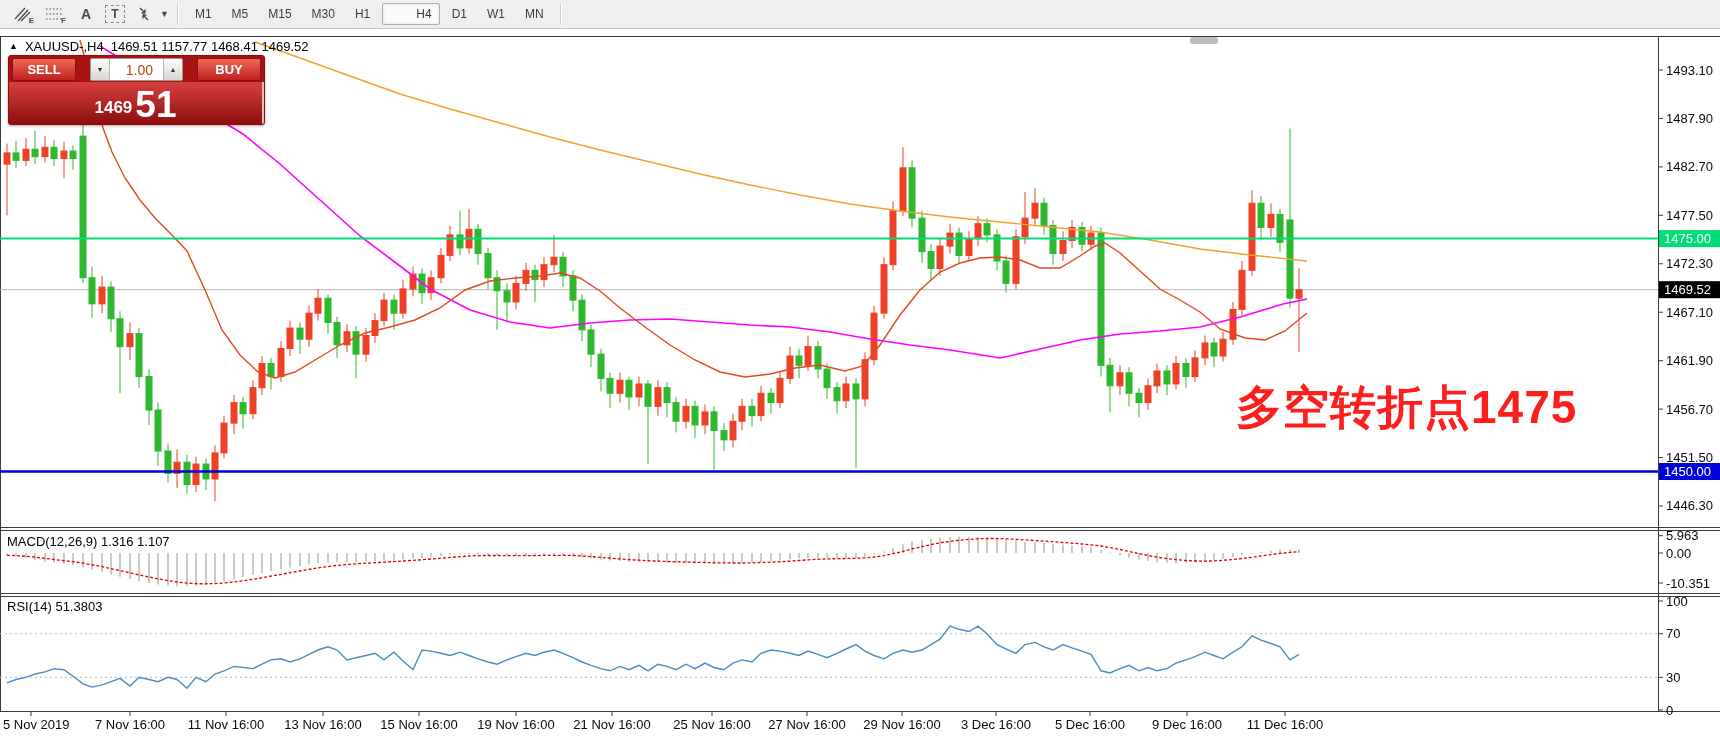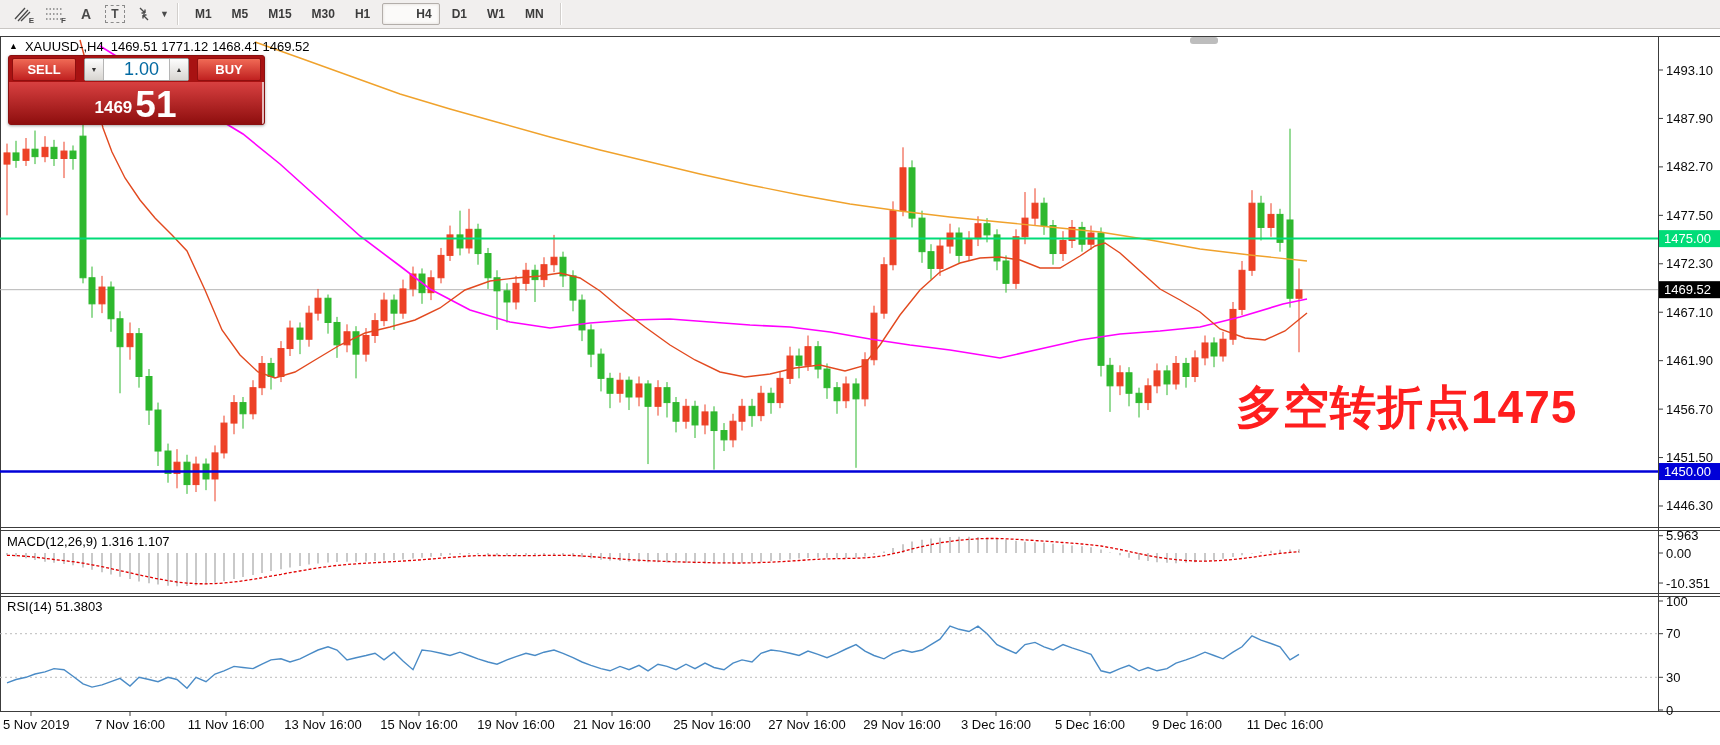--- a/index.html
+++ b/index.html
@@ -11,49 +11,49 @@
   .toolbar{position:absolute;top:0;left:0;width:1720px;height:29px;background:#f1efee;
            border-bottom:1px solid #c9c6c3;display:flex;align-items:center;z-index:40;
            padding-left:6px;box-sizing:border-box;}
   .ticon{width:26px;height:22px;display:flex;align-items:center;justify-content:center;
          margin:0 3px;color:#4a4a4a;position:relative;}
   .ticon svg{display:block;}
   .ticon .sub{position:absolute;right:1px;bottom:0;font-size:8px;font-weight:bold;color:#4a4a4a;}
   .caret{font-size:9px;color:#4a4a4a;margin:0 2px 0 0;}
   .tsep{width:1px;height:22px;background:#d2cfcc;border-right:1px solid #ffffff;margin:0 6px;}
   .tbtn{height:20px;padding:0 7px;display:flex;align-items:center;justify-content:center;
-        color:#3c3c3c;font-size:12px;margin:4px 2px;border:1px solid transparent;border-radius:2px;font-weight:bold;}
+        color:#3c3c3c;font-size:12px;margin:4px 2px;border:1px solid transparent;border-radius:2px;}
   .tbtn.active{background:#fbfaf9;border-color:#b3aeaa;box-shadow:inset 0 0 3px #ddd8d4;padding-left:33px;}
 
   
   #chart{position:absolute;left:0;top:0;width:1720px;height:745px;z-index:1;}
 
   .ctitle{position:absolute;left:9px;top:39px;z-index:15;font-size:13px;color:#000;
           display:flex;align-items:center;gap:7px;white-space:nowrap;}
   .ctitle .tri{font-size:9px;line-height:1;}
 
   .shiftm{position:absolute;left:1190px;top:37px;width:28px;height:7px;background:#bdbdbd;
           border-radius:3px;z-index:12;}
 
   
   .qpanel{position:absolute;left:8px;top:55px;width:257px;height:70px;z-index:20;
           border:1px solid #8a1010;border-radius:3px;background:#a81212;overflow:hidden;
           box-shadow:0 1px 3px rgba(0,0,0,.35);box-sizing:border-box;}
-  .qrow1{display:flex;height:26px;align-items:center;padding:2px 3px 1px 3px;gap:8px;box-sizing:border-box;}
+  .qrow1{display:flex;height:26px;align-items:center;padding:2px 3px 1px 3px;gap:14px;box-sizing:border-box;}
   .sellbtn,.buybtn{flex:0 0 62px;height:21px;background:linear-gradient(#f06a55,#c02020);
           border:1px solid #8f0f0f;color:#fff;font-size:13px;font-weight:bold;
           display:flex;align-items:center;justify-content:center;border-radius:2px;cursor:default;}
   .volwrap{flex:1;display:flex;height:21px;border:1px solid #9a9a9a;border-radius:2px;
           overflow:hidden;background:#fff;}
   .stepbtn{width:18px;background:linear-gradient(#fdfdfd,#d8d5d1);display:flex;align-items:center;
           justify-content:center;font-size:7px;color:#333;}
   .stepdn{border-right:1px solid #b5b5b5;}
   .stepup{border-left:1px solid #b5b5b5;}
-  .volinput{flex:1;border:none;outline:none;text-align:right;padding:0 10px 0 0;font-size:18px;
-          color:#0369a1;font-family:"Liberation Sans",sans-serif;min-width:0;}
+  .volinput{flex:1;border:none;outline:none;text-align:right;padding:0 10px 0 0;font-size:14px;
+          color:#c2410c;font-family:"Liberation Sans",sans-serif;min-width:0;}
   .qrow2{display:flex;height:42px;}
   .pricebox{flex:1;background:linear-gradient(#d84040,#8e0e0e);color:#fff;display:flex;
           align-items:flex-end;justify-content:center;padding-bottom:2px;}
   .pricebox.left{border-right:2px solid #e7bcbc;}
   .psmall{font-size:17px;font-weight:bold;margin:0 3px 4px 0;}
   .pbig{font-size:37px;font-weight:bold;line-height:.92;}
 
   
   .annot{position:absolute;left:1224px;top:377px;z-index:8;font-size:46px;font-weight:bold;
          letter-spacing:1px;white-space:nowrap;font-family:"Liberation Sans",sans-serif;margin-left:12px;}
@@ -620,21 +620,21 @@
       <div class="tbtn">D1</div>
       <div class="tbtn">W1</div>
       <div class="tbtn">MN</div>
     </div>
   <span class="tsep"></span>
 </div>
 
 <div class="ctitle">
   <span class="tri">▲</span>
   <span>XAUUSD-,H4</span>
-  <span>1469.51 1771.12 1468.41 1469.52</span>
+  <span>1469.51 1157.77 1468.41 1469.52</span>
 </div>
 
 <div class="shiftm"></div>
 
 <div class="qpanel">
   <div class="qrow1">
     <div class="sellbtn">SELL</div>
     <div class="volwrap">
       <div class="stepbtn stepdn">▼</div>
       <input class="volinput" value="1.00" style="">

